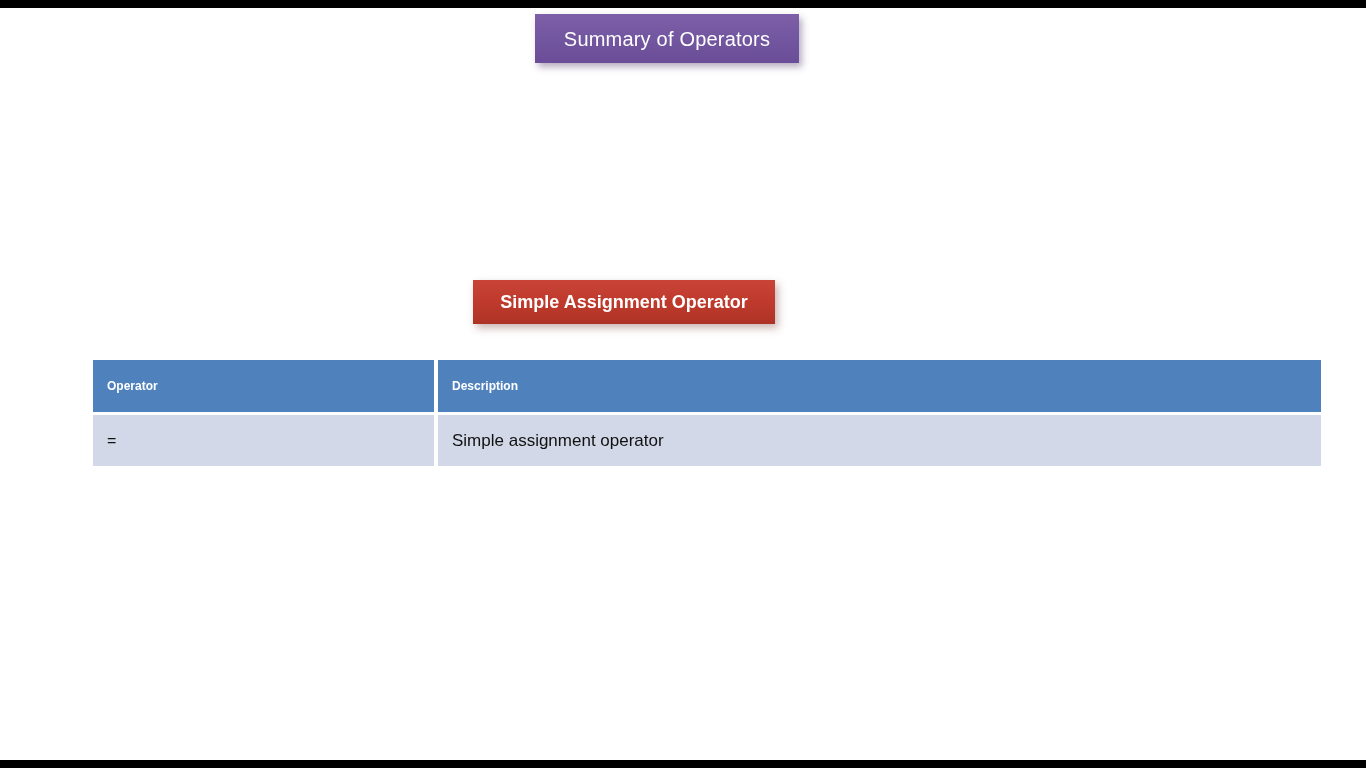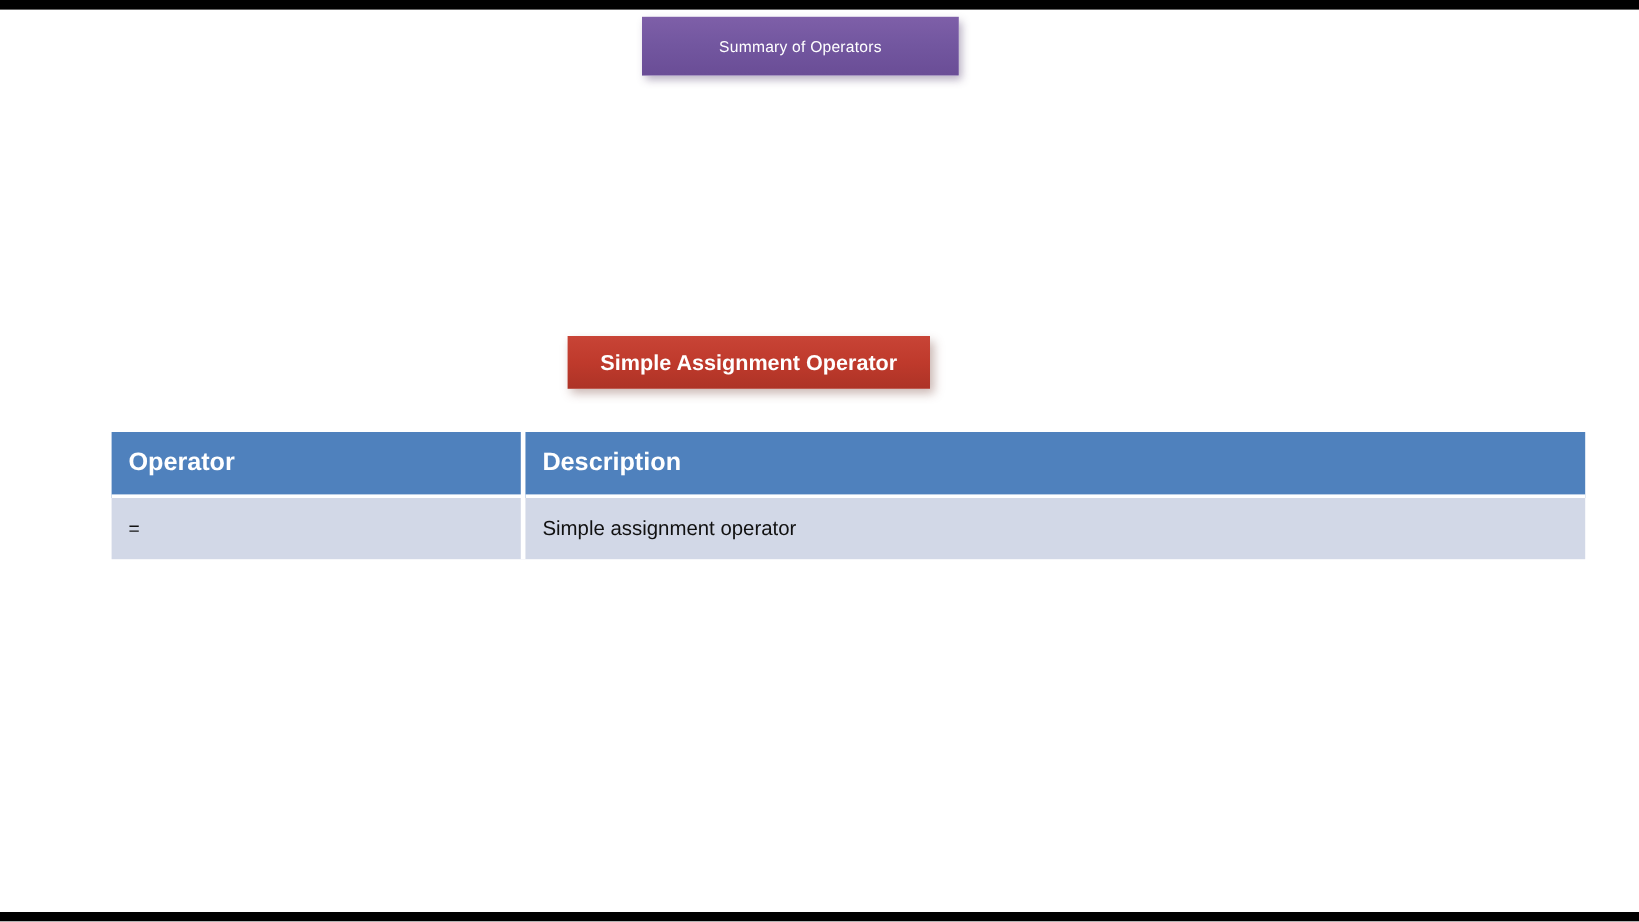--- a/index.html
+++ b/index.html
@@ -46,21 +46,21 @@
     width: 264px;
     height: 49px;
     background: linear-gradient(180deg, #7e5fa8 0%, #7357a0 45%, #6a4d96 100%);
     box-shadow: 3px 4px 7px rgba(90, 70, 115, 0.45);
     display: flex;
     align-items: center;
     justify-content: center;
   }
   .title-chip .label {
     color: #ffffff;
-    font-size: 13px;
+    font-size: 20px;
     font-weight: 400;
     letter-spacing: 0.2px;
     line-height: 1;
     white-space: nowrap;
   }
 
   
   .section-chip {
     position: absolute;
     left: 473px;
@@ -89,21 +89,21 @@
     width: 1228px;
     border-collapse: separate;
     border-spacing: 0;
   }
   .op-table col.c-op   { width: 345px; }
   .op-table col.c-desc { width: 883px; }
 
   .op-table thead th {
     background: #4f81bd;
     color: #ffffff;
-    font-size: 21px;
+    font-size: 12px;
     font-weight: 700;
     text-align: left;
     height: 55px;
     padding: 0 0 0 14px;
     vertical-align: middle;
     border-bottom: 3px solid #ffffff;
   }
   .op-table thead th.col-op { border-right: 4px solid #ffffff; }
 
   .op-table tbody td {

